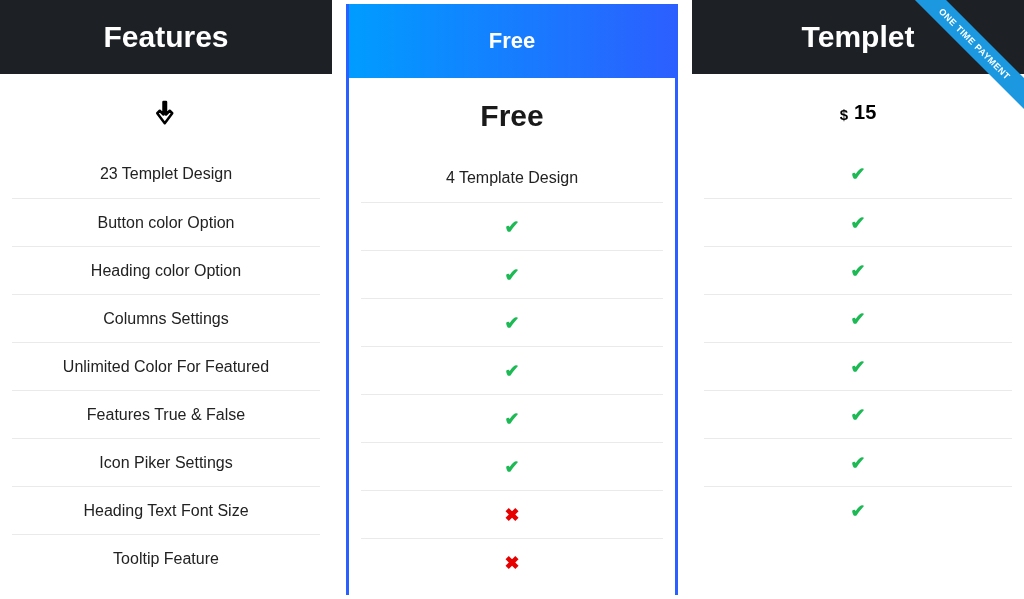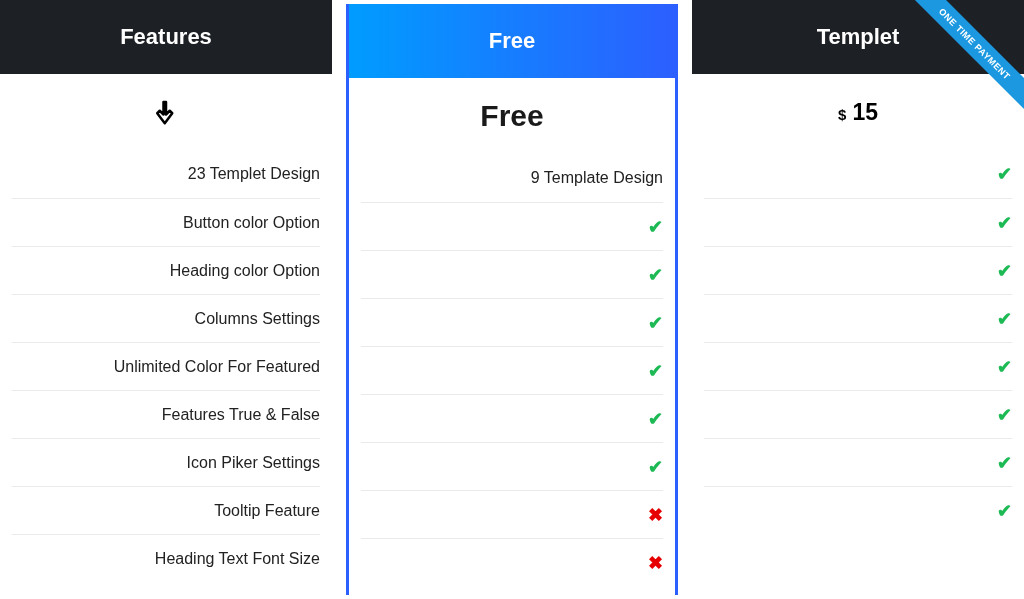--- a/index.html
+++ b/index.html
@@ -3,28 +3,28 @@
   <meta charset="utf-8">
   <style>
     * { margin: 0; padding: 0; box-sizing: border-box; }
     body { font-family: Arial, Helvetica, sans-serif; background: #fff; }
     .container { display: flex; width: 1024px; height: 599px; overflow: hidden; }
     .column { display: flex; flex-direction: column; background: #fff; }
     .col-features { width: 332px; }
     .col-free { width: 332px; margin: 4px 14px; border-left: 3px solid #2c5fff; border-right: 3px solid #2c5fff; }
     .col-premium { width: 332px; position: relative; }
     .header { height: 74px; display: flex; align-items: center; justify-content: center; }
-    .header-features, .header-premium { background: #1d2125; color: #fff; font-size: 22px; font-weight: bold; text-align: right; }
+    .header-features, .header-premium { background: #1d2125; color: #fff; font-size: 30px; font-weight: bold; text-align: right; }
     .header-free { background: linear-gradient(90deg, #009cff 0%, #2c5fff 100%); color: #fff; font-size: 22px; font-weight: bold; }
     .price-row { height: 76px; display: flex; align-items: center; justify-content: center; }
     .price-row.features { flex-direction: column; }
     .price-text { font-size: 30px; font-weight: bold; color: #1a1a1a; }
     .currency { font-size: 15px; font-weight: bold; vertical-align: top; margin-right: 6px; position: relative; top: 2px; }
-    .price-val { font-size: 23px; font-weight: bold; }
-    .row { height: 48px; display: flex; align-items: center; justify-content: flex-end; border-top: 1px solid #eaeaea; font-size: 16px; color: #222; }
+    .price-val { font-size: 20px; font-weight: bold; }
+    .row { height: 48px; display: flex; align-items: center; justify-content: center; border-top: 1px solid #eaeaea; font-size: 16px; color: #222; }
     .row:first-of-type { border-top: none; }
     .features-list, .free-list, .premium-list { padding: 0 12px; }
     .check-icon { color: #1db954; font-size: 18px; font-weight: bold; }
     .cross-icon { color: #e60000; font-size: 18px; font-weight: bold; }
     .ribbon { position: absolute; top: 0; right: 0; width: 128px; height: 128px; overflow: hidden; pointer-events: none; }
     .ribbon-band { position: absolute; width: 195px; padding: 6px 0; background: #1b98e0; color: #fff; font-size: 9px; font-weight: bold; text-align: center; transform: rotate(45deg); right: -48px; top: 33px; letter-spacing: 0.5px; }
     .pointer-icon svg { width: 30px; height: 30px; display: block; }
   </style>
 </head>
 <body>
@@ -58,38 +58,38 @@
       <div class="row">
           <span>Unlimited Color For Featured</span>
         </div>
       <div class="row">
           <span>Features True &amp; False</span>
         </div>
       <div class="row">
           <span>Icon Piker Settings</span>
         </div>
       <div class="row">
-          <span>Tooltip Feature</span>
+          <span>Heading Text Font Size</span>
         </div>
       <div class="row">
-          <span>Heading Text Font Size</span>
+          <span>Tooltip Feature</span>
         </div>
     </div>
   </div>
 
   <div class="column col-free">
     <div class="header header-free">
       <span>Free</span>
     </div>
     <div class="price-row">
       <span class="price-text">Free</span>
     </div>
     <div class="free-list">
       <div class="row">
-          <span>9 Template Design</span>
+          <span>4 Template Design</span>
         </div>
       <div class="row">
           <span class="check-icon">✔</span>
         </div>
       <div class="row">
           <span class="check-icon">✔</span>
         </div>
       <div class="row">
           <span class="check-icon">✔</span>
         </div>

